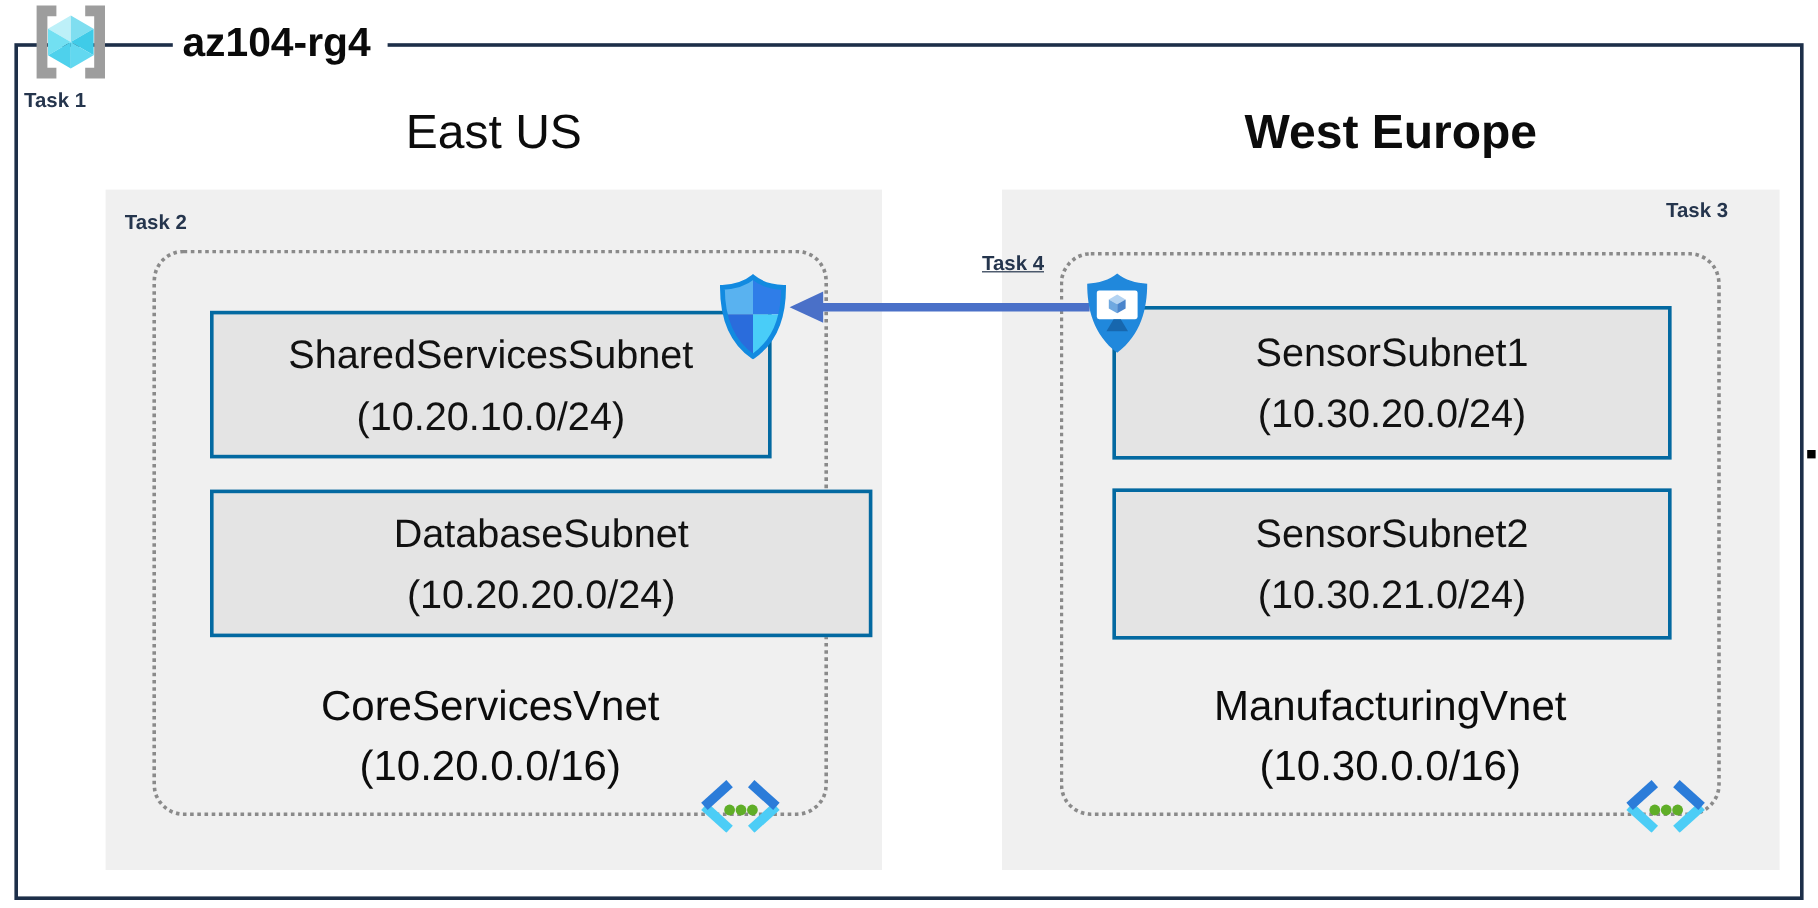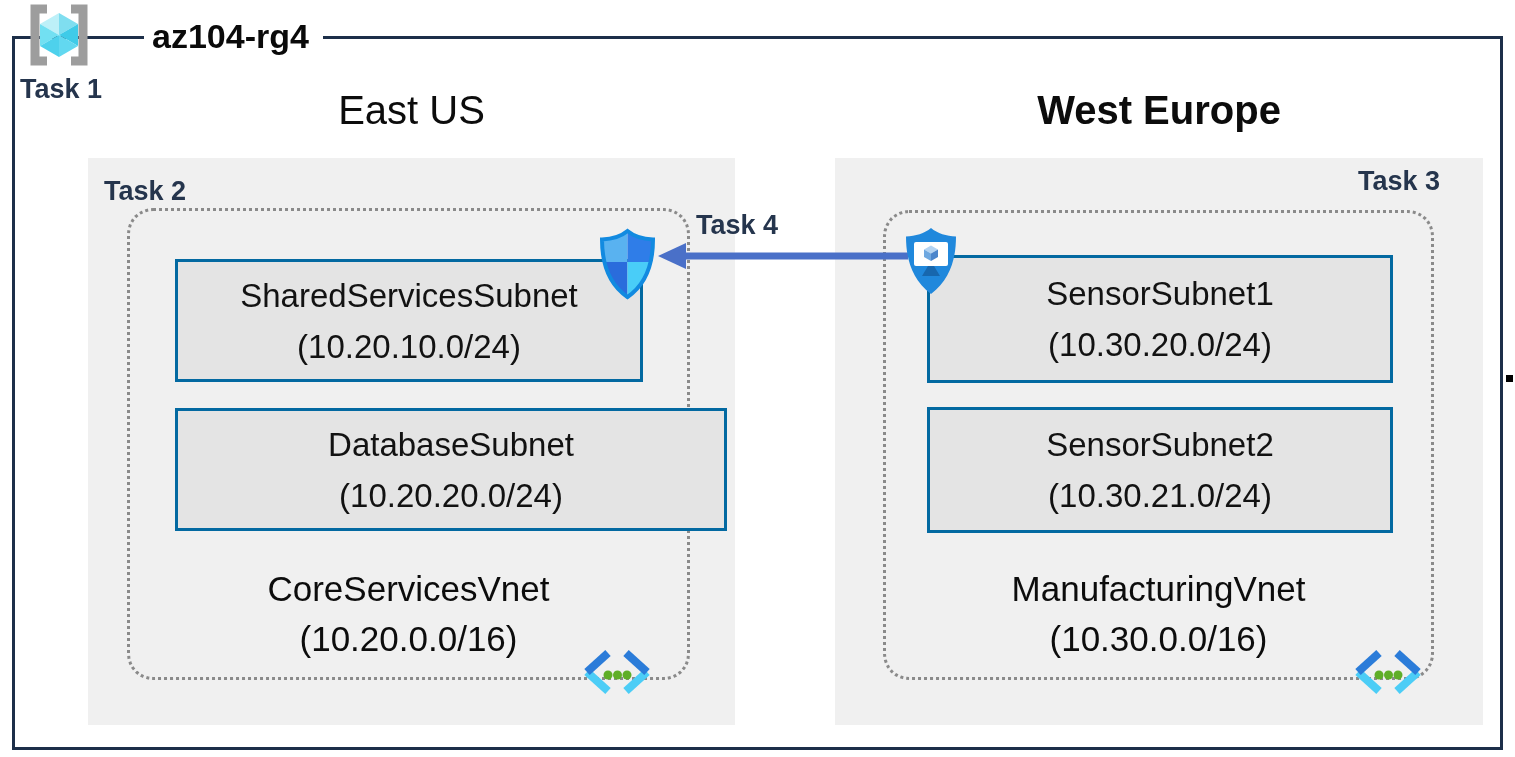--- a/index.html
+++ b/index.html
@@ -10,25 +10,25 @@
 
   
   .outer-border { left:12px; top:36px; width:1491px; height:714px;
                   border:3px solid #1d2f49; background:transparent; }
 
   
   .rg-icon { left:26px; top:4px; width:66px; height:62px; }
   .rg-title { left:100px; top:14px; font-size:34px; font-weight:bold; color:#0a0a0a;
               background:#ffffff; padding:2px 14px 2px 8px; line-height:40px;margin-left:44px; }
 
-  .task-label { font-size:27px; font-weight:bold; color:#25354d; white-space:nowrap; }
+  .task-label { font-size:17px; font-weight:bold; color:#25354d; white-space:nowrap; }
   .task-1 { left:20px; top:74px; }
   .task-2 { left:104px; top:176px; }
   .task-3 { left:1240px; top:166px; width:200px; text-align:right; }
-  .task-4 { left:696px; top:210px; width:110px; text-align:left; }
+  .task-4 { left:760px; top:210px; width:110px; text-align:right;text-decoration:underline; }
 
   
   .region-box { background:#f0f0f0; top:158px; height:567px; }
   .region-box.left  { left:88px;  width:647px; }
   .region-box.right { left:835px; width:648px; }
 
   .region-label { top:88px; font-size:40px; text-align:center; color:#0c0c0c; }
   .region-label.left  { left:88px;  width:647px; font-weight:400; }
   .region-label.right { left:835px; width:648px; font-weight:600; }
 

